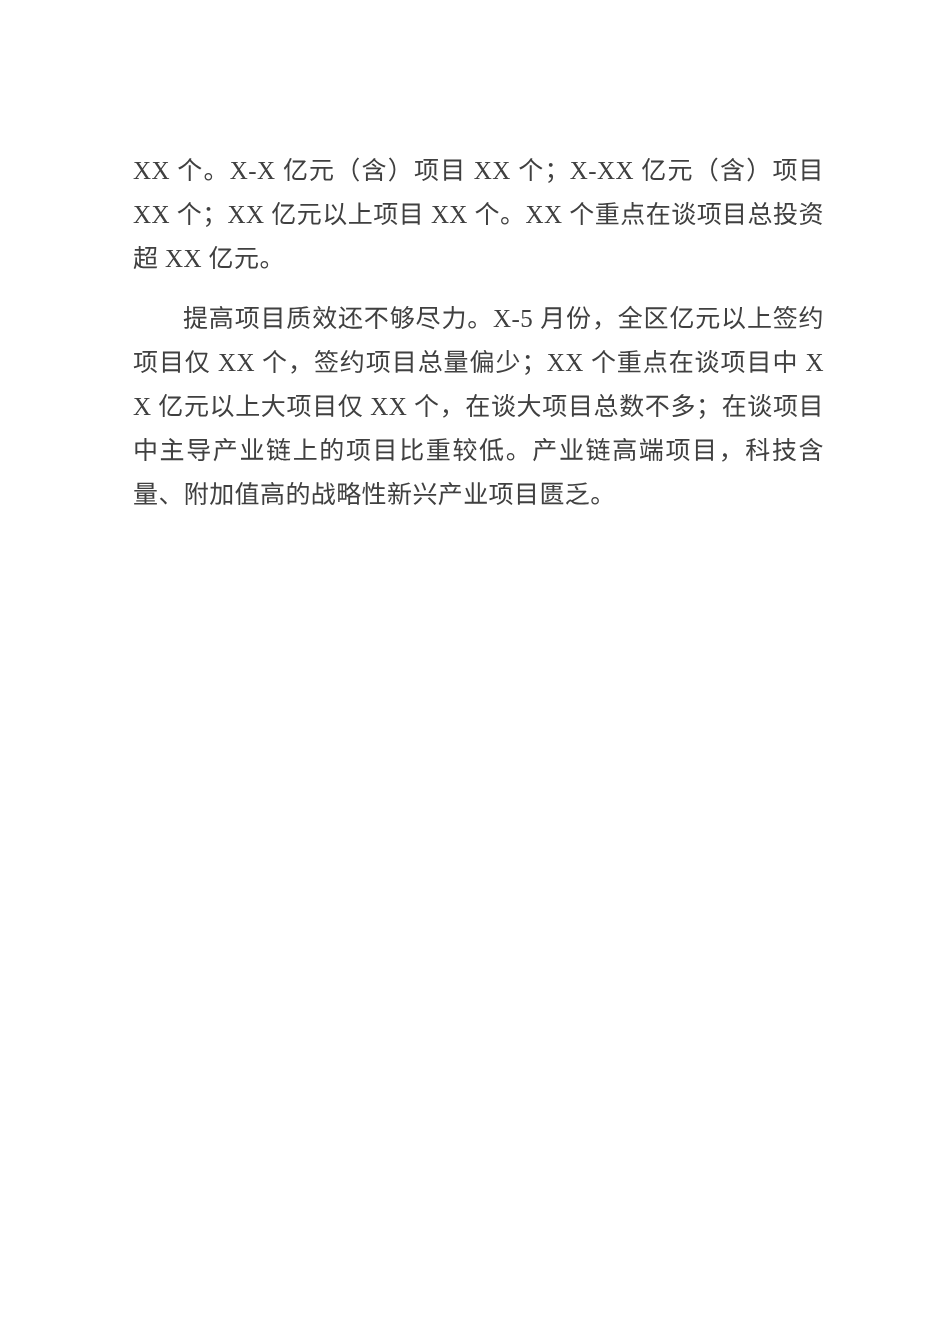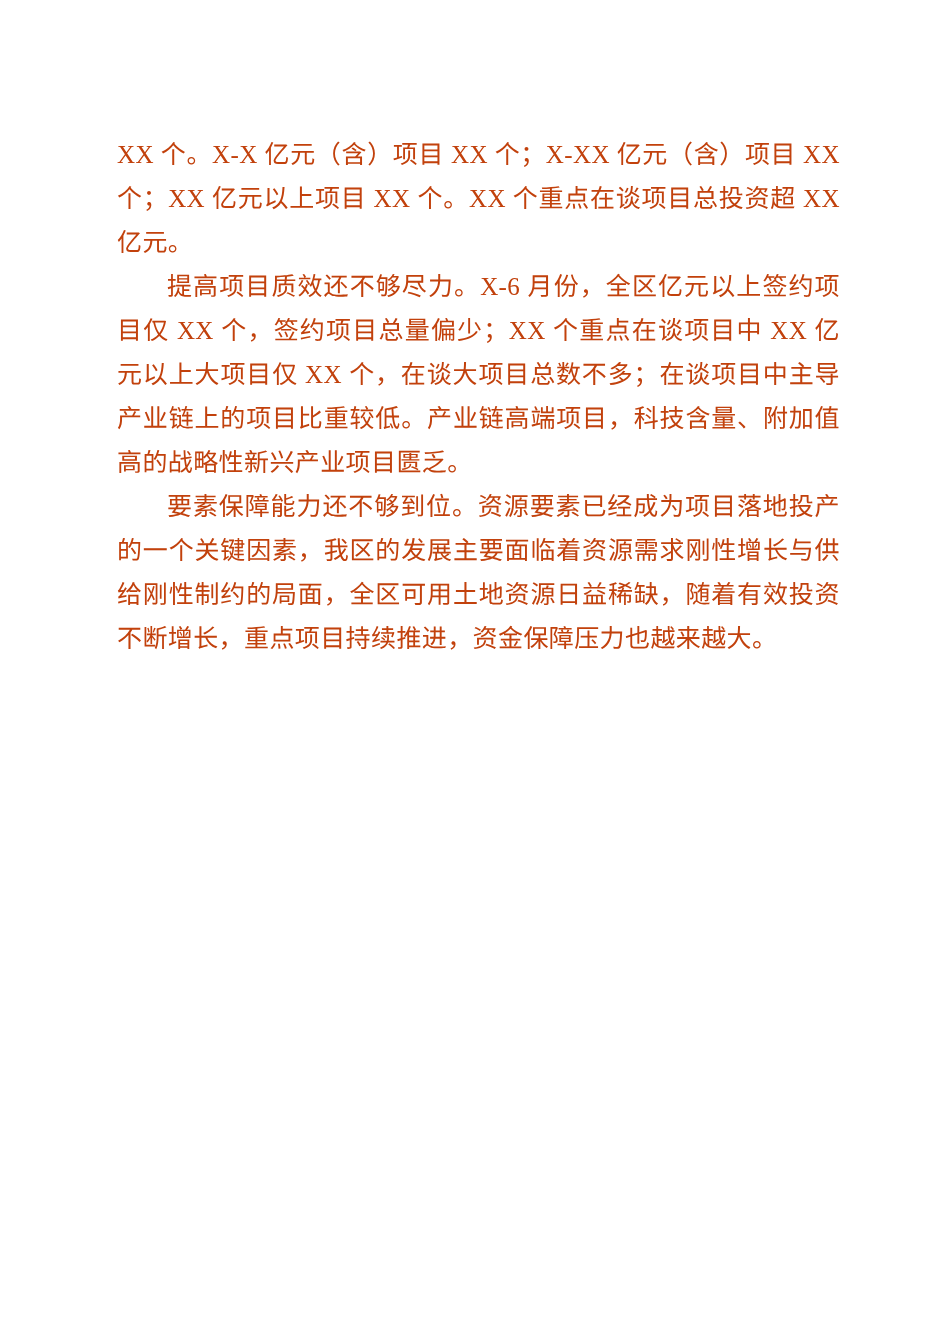--- a/index.html
+++ b/index.html
@@ -13,25 +13,25 @@
     overflow: hidden;
   }
   .page {
     box-sizing: border-box;
     width: 950px;
     height: 1344px;
     background: #ffffff;
     padding: 133px 110px 0 117px;
   }
   .para, .heading {
-    margin: 0;
+    margin: 16px;
     padding: 0;
     font-size: 25px;
     line-height: 44px;
-    color: #c2410c;
+    color: #404040;
     text-align: justify;
     text-justify: inter-ideograph;
     letter-spacing: 0.4px;
     word-break: break-all;
   }
   .para {
     font-family: "Liberation Serif", "DejaVu Serif", serif;
     font-weight: 400;
   }
   .heading {
@@ -40,15 +40,14 @@
   }
   .indent {
     text-indent: 2em;
   }
 </style>
 </head>
 <body>
 
 <div class="page">
   <p class="para">XX 个。X-X 亿元（含）项目 XX 个；X-XX 亿元（含）项目 XX 个；XX 亿元以上项目 XX 个。XX 个重点在谈项目总投资超 XX 亿元。</p>
-  <p class="para indent">提高项目质效还不够尽力。X-6 月份，全区亿元以上签约项目仅 XX 个，签约项目总量偏少；XX 个重点在谈项目中 XX 亿元以上大项目仅 XX 个，在谈大项目总数不多；在谈项目中主导产业链上的项目比重较低。产业链高端项目，科技含量、附加值高的战略性新兴产业项目匮乏。</p>
-  <p class="para indent">要素保障能力还不够到位。资源要素已经成为项目落地投产的一个关键因素，我区的发展主要面临着资源需求刚性增长与供给刚性制约的局面，全区可用土地资源日益稀缺，随着有效投资不断增长，重点项目持续推进，资金保障压力也越来越大。</p>
+  <p class="para indent">提高项目质效还不够尽力。X-5 月份，全区亿元以上签约项目仅 XX 个，签约项目总量偏少；XX 个重点在谈项目中 XX 亿元以上大项目仅 XX 个，在谈大项目总数不多；在谈项目中主导产业链上的项目比重较低。产业链高端项目，科技含量、附加值高的战略性新兴产业项目匮乏。</p>
 </div>
 
 </body></html>

